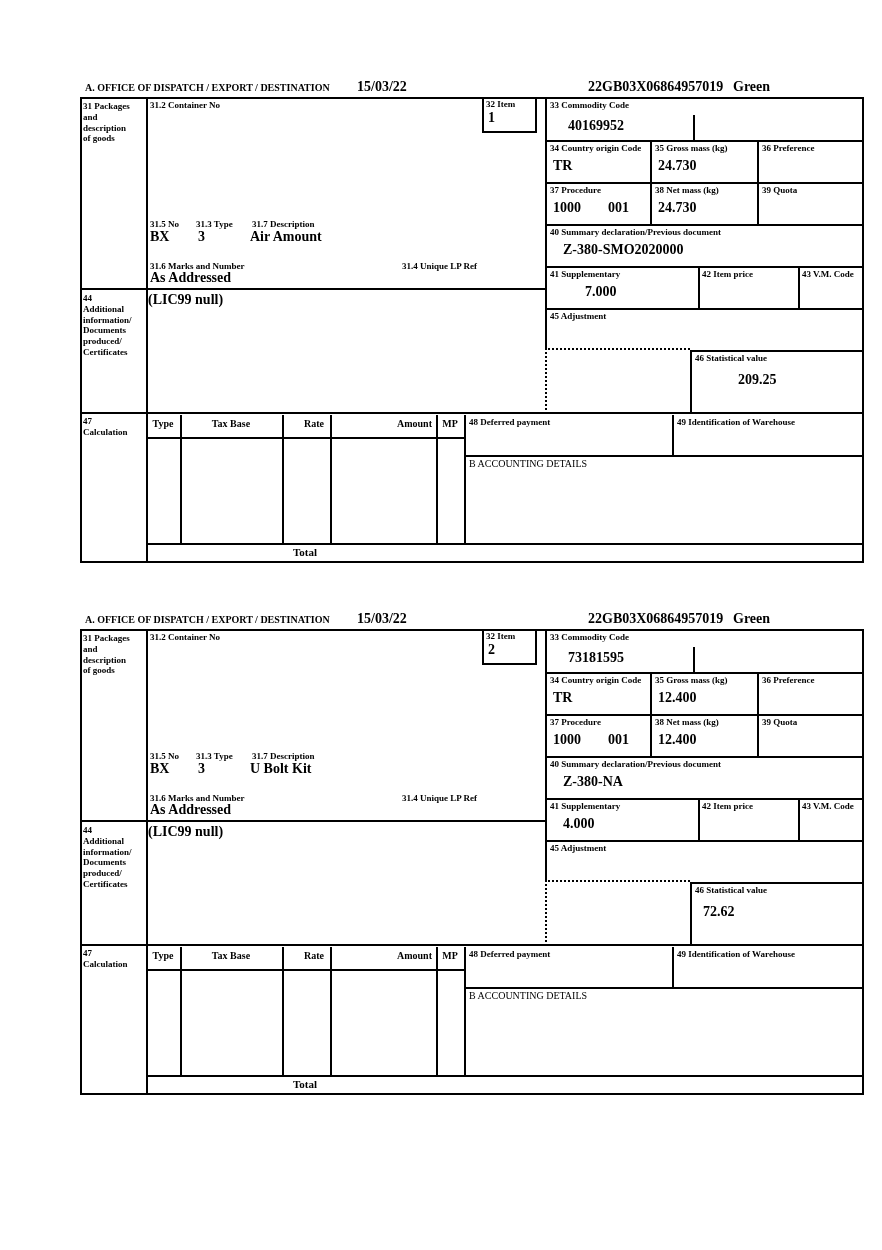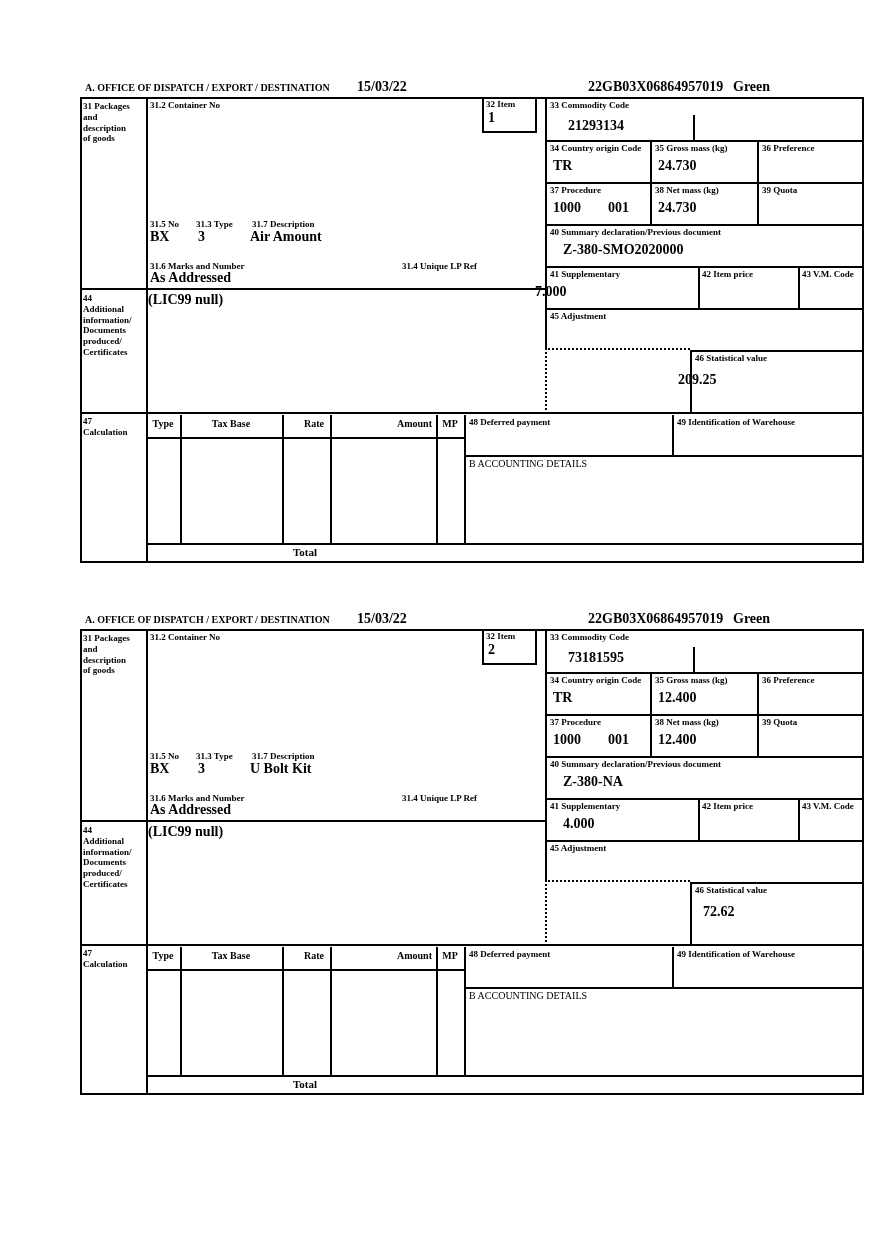--- a/index.html
+++ b/index.html
@@ -107,34 +107,34 @@
       <span class="ch" style="left:100px;width:102px;text-align:center">Tax Base</span>
       <span class="ch" style="left:202px;width:46px;text-align:right;padding-right:4px">Rate</span>
       <span class="ch" style="left:250px;width:106px;text-align:right;padding-right:4px">Amount</span>
       <span class="ch" style="left:356px;width:28px;text-align:center">MP</span>
       <span class="lbl" style="left:389px;top:320px">48 Deferred payment</span>
       <span class="lbl" style="left:597px;top:320px">49 Identification of Warehouse</span>
       <span class="acct" style="left:389px;top:361px">B ACCOUNTING DETAILS</span>
       <div class="totalband">Total</div>
 
       <span class="val" style="left:408px;top:13px">1</span>
-      <span class="val" style="left:488px;top:21px">21293134</span>
+      <span class="val" style="left:488px;top:21px">40169952</span>
       <span class="val" style="left:473px;top:61px">TR</span>
       <span class="val" style="left:578px;top:61px">24.730</span>
       <span class="val" style="left:473px;top:103px">1000</span>
       <span class="val" style="left:528px;top:103px">001</span>
       <span class="val" style="left:578px;top:103px">24.730</span>
       <span class="val" style="left:483px;top:145px">Z-380-SMO2020000</span>
       <span class="val" style="left:70px;top:132px">BX</span>
       <span class="val" style="left:118px;top:132px">3</span>
       <span class="val" style="left:170px;top:132px">Air Amount</span>
       <span class="val" style="left:70px;top:173px">As Addressed</span>
-      <span class="val" style="left:455px;top:187px">7.000</span>
+      <span class="val" style="left:505px;top:187px">7.000</span>
       <span class="val" style="left:68px;top:195px">(LIC99 null)</span>
-      <span class="val" style="left:598px;top:275px">209.25</span>
+      <span class="val" style="left:658px;top:275px">209.25</span>
     </div>
   </div>
 
   <div class="decl" id="decl1">
     <div class="hdr">
       <span class="title">A. OFFICE OF DISPATCH / EXPORT / DESTINATION</span>
       <span class="bigv" style="left:277px">15/03/22</span>
       <span class="bigv" style="left:508px">22GB03X06864957019</span>
       <span class="bigv" style="left:653px">Green</span>
     </div>

